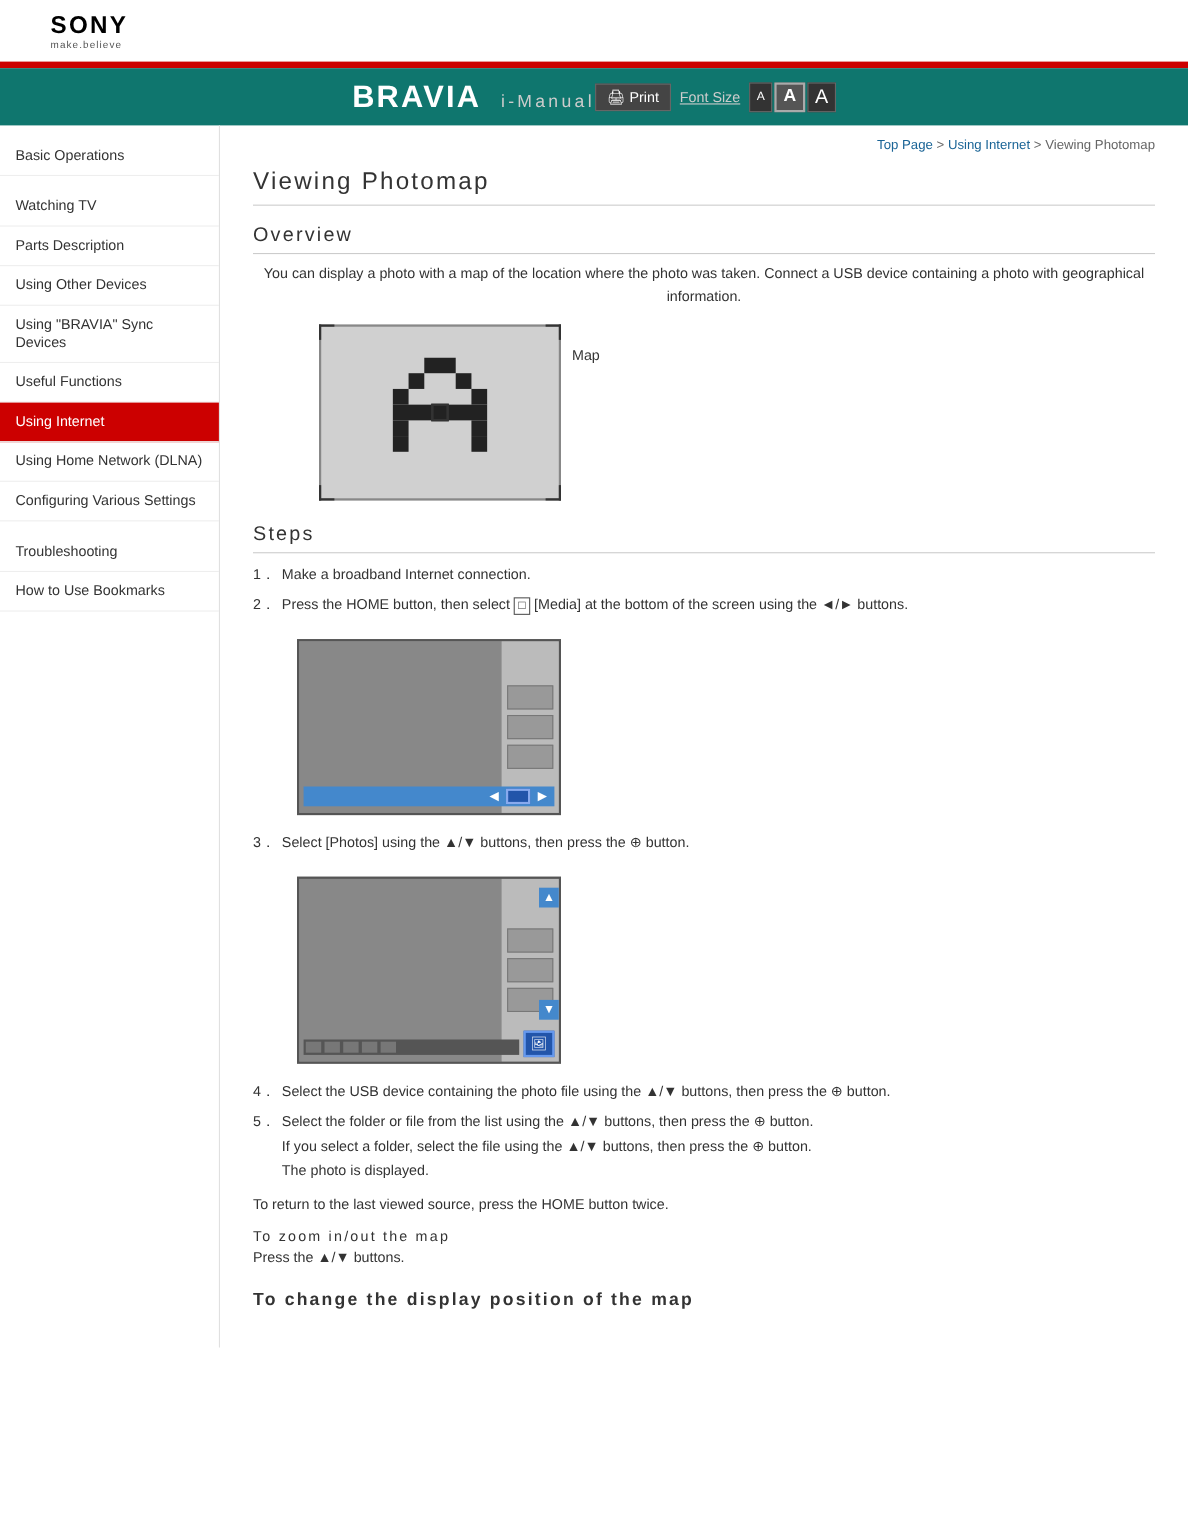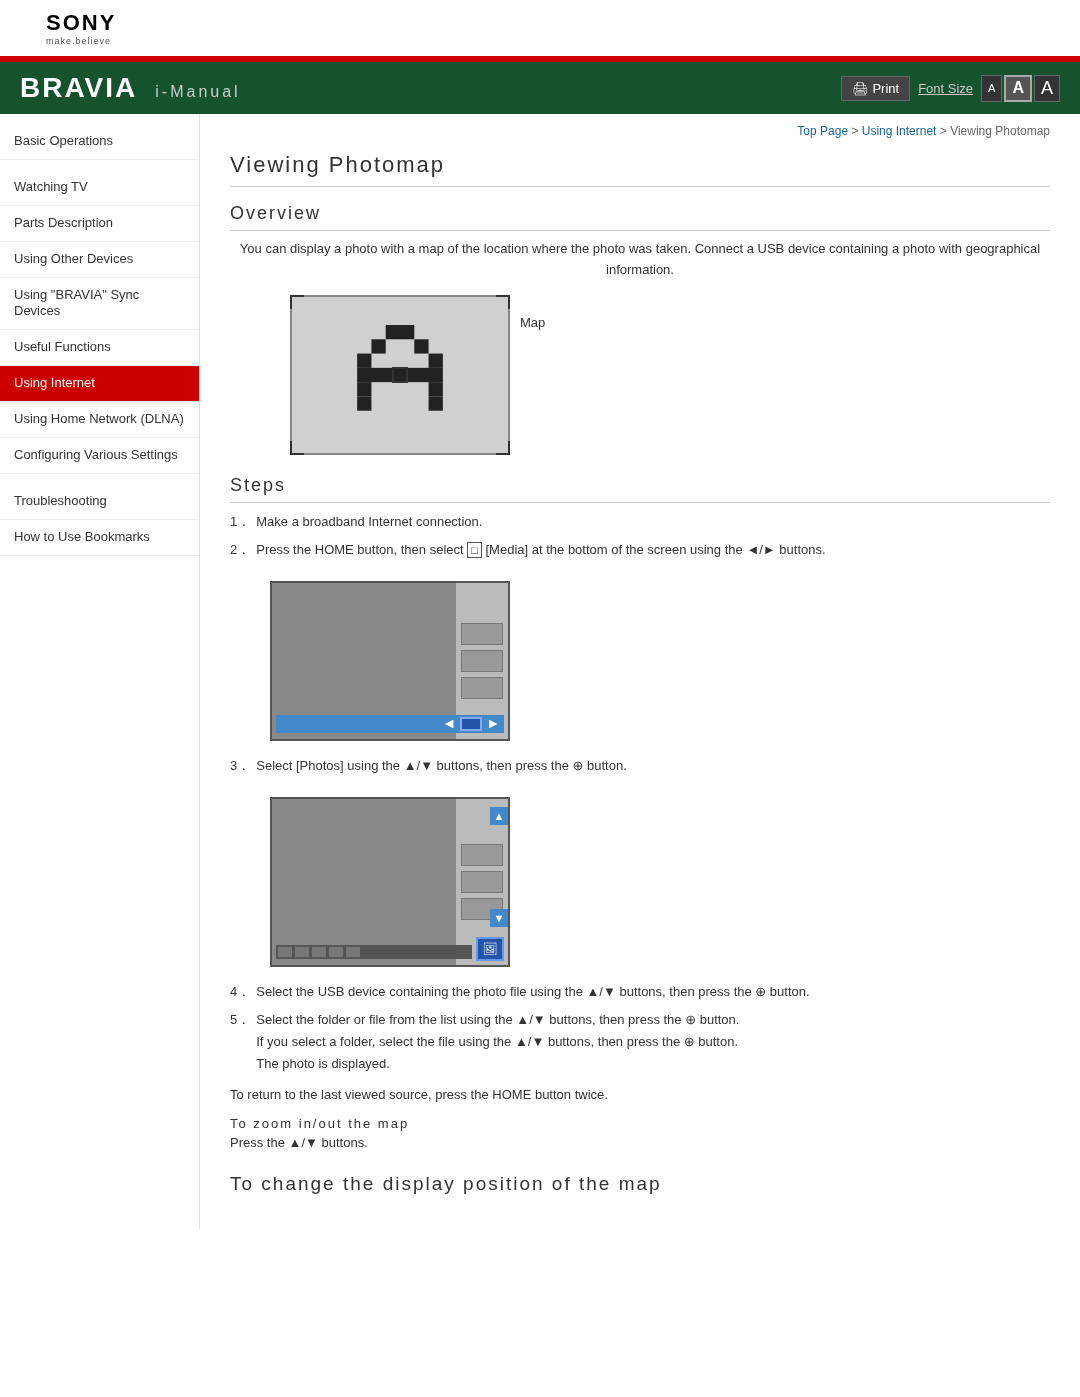--- a/index.html
+++ b/index.html
@@ -1,19 +1,19 @@
 <!DOCTYPE html>
 <html><head>
   <meta charset="utf-8">
   <style>
     * { margin: 0; padding: 0; box-sizing: border-box; }
     body { font-family: Arial, sans-serif; font-size: 14px; background: #fff; color: #333; width: 1080px; min-height: 1397px; }
 
     
-    .header { background: #14532d; padding: 10px 20px; display: flex; align-items: center; justify-content: space-between; }
+    .header { background: #0f766e; padding: 10px 20px; display: flex; align-items: center; justify-content: center; }
     .bravia-logo { display: flex; align-items: baseline; gap: 8px; }
     .bravia-text { font-size: 28px; font-weight: bold; color: #fff; letter-spacing: 2px; font-family: 'Arial Black', sans-serif; }
     .imanual-text { color: #ccc; font-size: 16px; letter-spacing: 3px; margin-left: 10px; }
     .header-right { display: flex; align-items: center; gap: 8px; }
     .print-btn { background: #444; border: 1px solid #666; color: #fff; padding: 4px 10px; font-size: 13px; cursor: pointer; display: flex; align-items: center; gap: 4px; }
     .font-size-label { color: #ccc; font-size: 13px; text-decoration: underline; }
     .font-size-btns { display: flex; gap: 2px; }
     .font-btn { background: #333; border: 1px solid #666; color: #fff; cursor: pointer; padding: 2px 6px; }
     .font-btn.active { background: #555; border: 2px solid #aaa; font-weight: bold; font-size: 16px; }
     .font-btn.sm { font-size: 11px; }
@@ -54,21 +54,21 @@
     .corner-tl { top: -2px; left: -2px; border-right: none; border-bottom: none; }
     .map-label { font-size: 13px; color: #333; align-self: flex-start; margin-top: 20px; }
 
     
     .steps-text { font-size: 13px; line-height: 1.7; }
     .step-item { margin-bottom: 6px; display: flex; gap: 6px; }
     .step-num { min-width: 20px; }
     .note-text { font-size: 13px; line-height: 1.6; margin: 10px 0; }
     .zoom-heading { font-size: 13px; letter-spacing: 2px; margin: 10px 0 4px 0; font-weight: normal; color: #333; }
     .press-text { font-size: 13px; margin-bottom: 23px; }
-    .position-heading { font-size: 19px; letter-spacing: 2px; margin: 10px 0 4px 0; font-weight: normal; color: #333; }
+    .position-heading { font-size: 16px; letter-spacing: 2px; margin: 10px 0 4px 0; font-weight: bold; color: #333; }
   </style>
 </head>
 <body>
 
 <div class="sony-area">
   <div class="sony-logo">SONY</div>
   <div class="sony-tagline">make.believe</div>
 </div>
 
 <div class="red-bar"></div>

